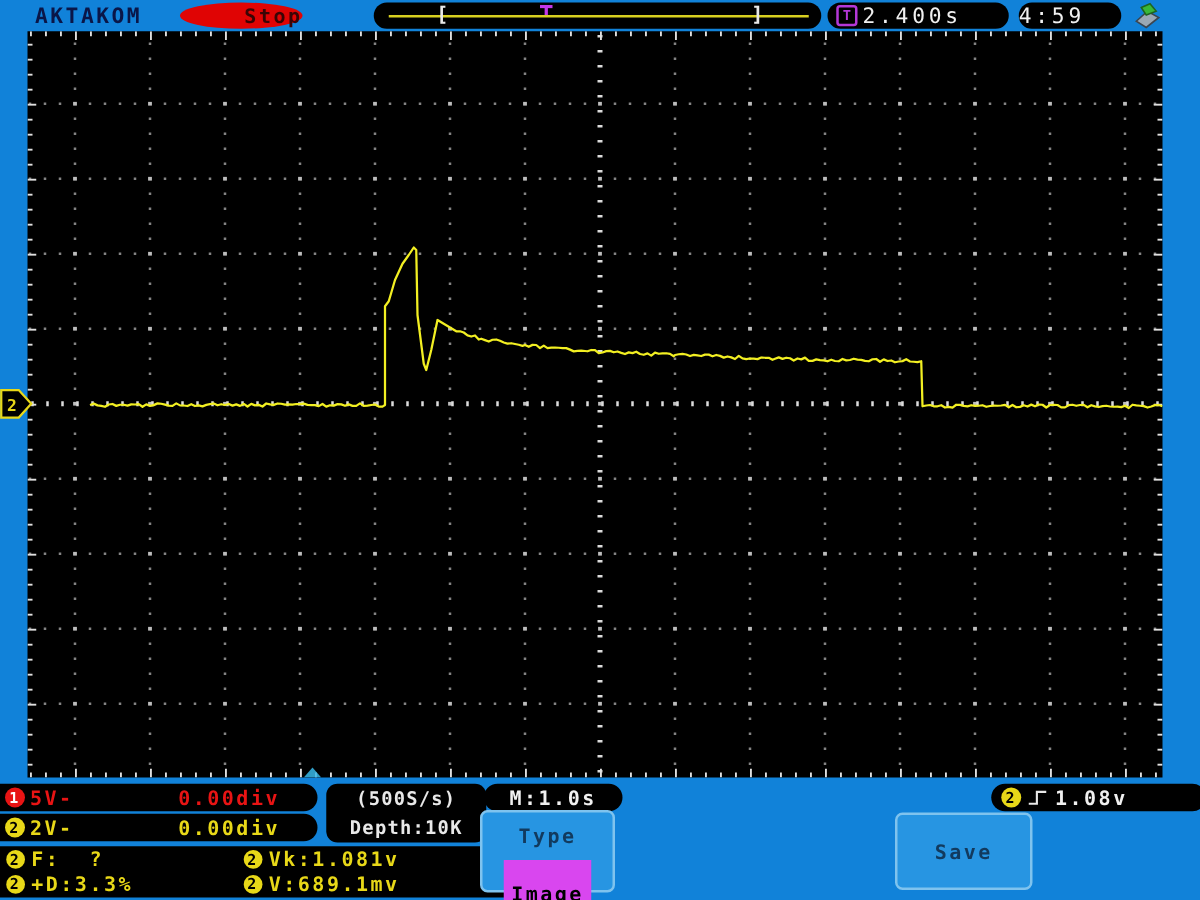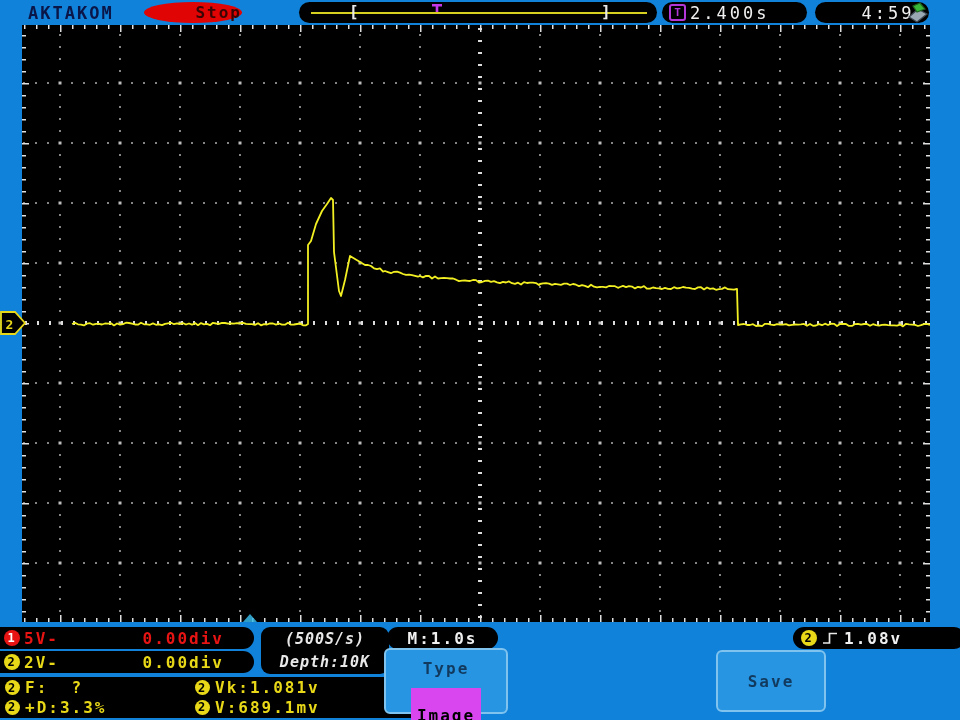--- a/index.html
+++ b/index.html
@@ -15,45 +15,45 @@
     display:flex;align-items:center;justify-content:flex-end;color:#3a0505;font-weight:bold;
     font-size:16px;letter-spacing:2px;}
   .blackpill{background:#000;border-radius:11px;display:flex;align-items:center;color:#f0f0f0;}
   .record-bar{left:299px;top:2px;width:358px;height:21px;}
   .record-line{position:absolute;left:12px;top:10px;width:336px;height:2px;background:#d8d020;}
   .bracket{position:absolute;top:0px;font-size:16px;color:#e8e8e8;font-weight:bold;}
   .trig-time-pill{left:662px;top:2px;width:138px;height:21px;padding-left:7px;gap:4px;}
   .t-icon{width:13px;height:13px;border:2px solid #b438d8;border-radius:3px;color:#b438d8;
     font-size:11px;font-weight:bold;display:flex;align-items:center;justify-content:center;flex:0 0 auto;}
   .trig-time{font-size:17px;letter-spacing:3px;}
-  .clock-pill{left:815px;top:2px;width:82px;height:21px;justify-content:center;font-size:17px;letter-spacing:3px;padding-left:32px;}
+  .clock-pill{left:815px;top:2px;width:82px;height:21px;justify-content:flex-start;font-size:17px;letter-spacing:3px;}
   
   .graticule{left:22px;top:25px;width:908px;height:597px;background:#000;}
   .ch-marker{left:0px;top:308px;width:30px;height:30px;}
   
   .chrow{background:#000;display:flex;align-items:center;left:0;width:254px;height:22px;
     border-radius:0 11px 11px 0;font-size:16px;letter-spacing:2px;font-weight:bold;gap:4px;padding-left:4px;box-sizing:border-box;}
   .badge{width:16px;height:16px;border-radius:50%;display:flex;align-items:center;justify-content:center;
     font-size:12px;font-weight:bold;flex:0 0 auto;}
   .badge-red{background:#e81414;color:#fff;}
   .badge-yel{background:#e8d818;color:#000;}
   .off{margin-left:auto;padding-right:30px;}
   .red-t{color:#e81414;}
   .yel-t{color:#e8d818;}
   .acq-box{left:261px;top:627px;width:128px;height:47px;background:#000;border-radius:9px;
     display:flex;flex-direction:column;align-items:center;justify-content:center;color:#e8e8e8;
-    font-size:15px;letter-spacing:1px;line-height:23px;font-weight:bold;font-style:italic;}
+    font-size:15px;letter-spacing:1px;line-height:23px;font-weight:bold;}
   .m-pill{left:387px;top:627px;width:111px;height:22px;justify-content:center;font-size:16px;letter-spacing:2px;font-weight:bold;}
   .meas-box{left:0;top:677px;width:437px;height:41px;background:#000;border-radius:0 13px 13px 0;
     display:grid;grid-template-columns:190px 1fr;grid-template-rows:1fr 1fr;align-items:center;padding:1px 0 1px 5px;box-sizing:border-box;}
   .meas-cell{display:flex;align-items:center;gap:5px;color:#e8d818;font-size:16px;letter-spacing:2px;font-weight:bold;white-space:pre;}
   .meas-cell .badge{width:15px;height:15px;}
   .softbtn{background:#2795e2;border:2px solid #7fc3ee;border-radius:6px;box-sizing:border-box;
     color:#123a5e;font-weight:bold;font-size:16px;letter-spacing:2px;text-align:center;cursor:pointer;}
-  .type-btn{left:384px;top:648px;width:124px;height:66px;}
+  .type-btn{left:384px;top:648px;width:108px;height:66px;}
   .type-label{margin-top:9px;}
   .type-value{display:inline-block;margin-top:10px;background:#d946ef;color:#000;padding:18px 6px;font-size:16px;}
   .save-btn{left:716px;top:650px;width:110px;height:62px;display:flex;align-items:center;justify-content:center;}
   .trig-pill{left:793px;top:627px;width:164px;height:22px;padding-left:8px;gap:5px;font-size:16px;letter-spacing:2px;font-weight:bold;}
 </style>
 </head>
 <body>
 
 <div id="screen">
 

